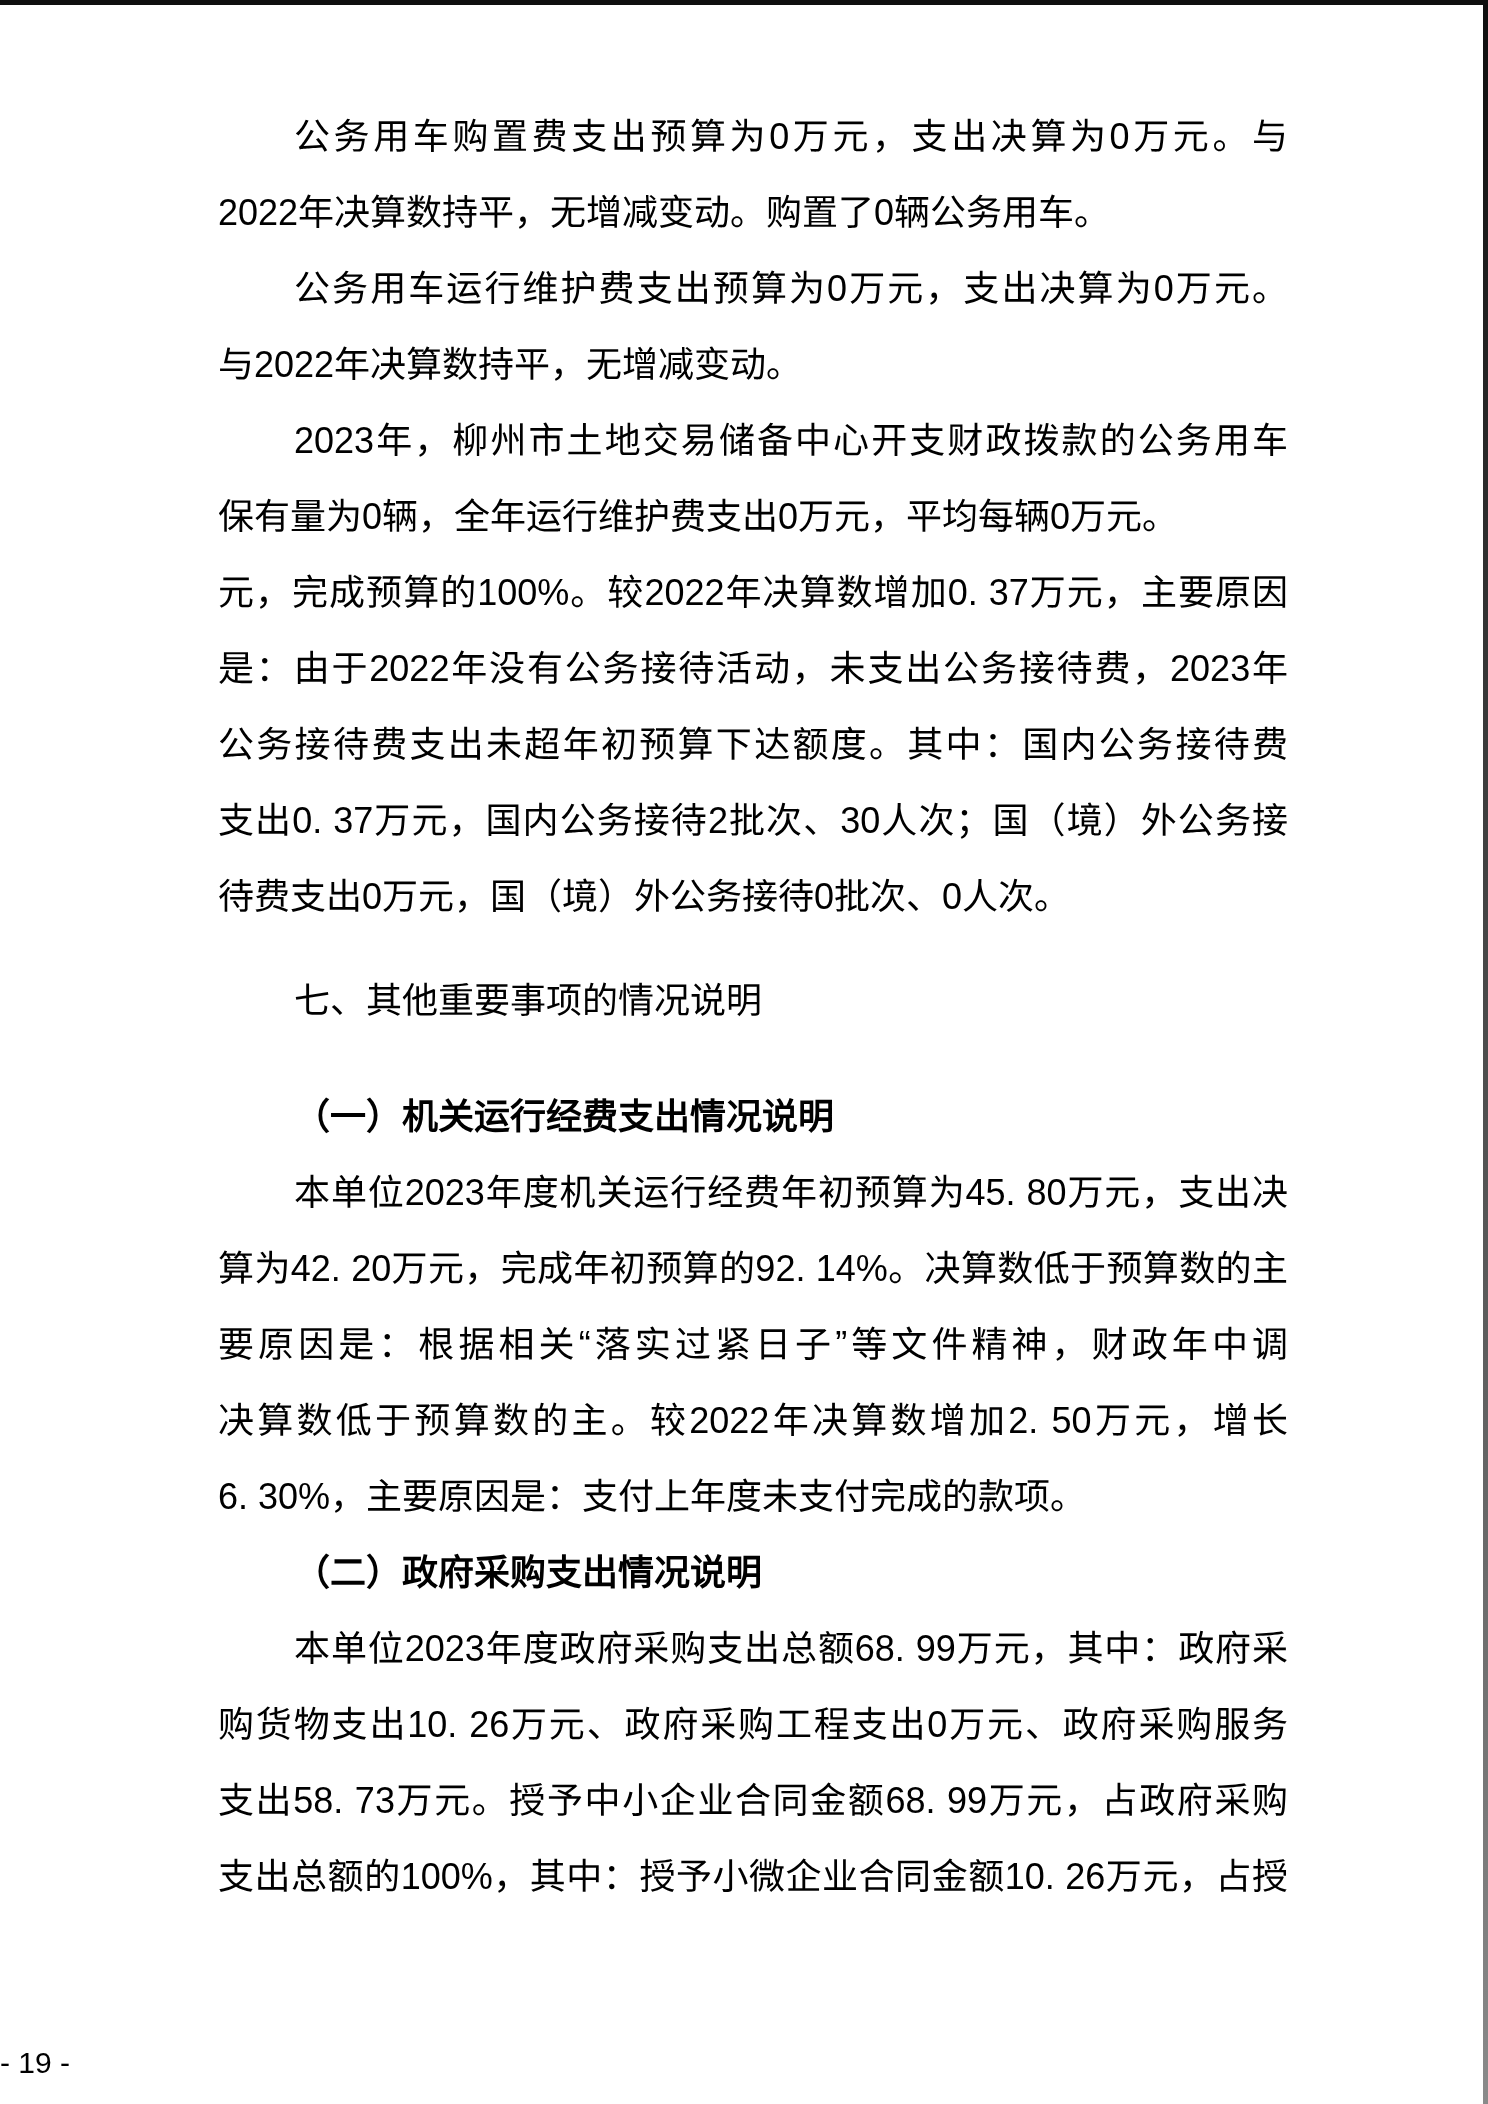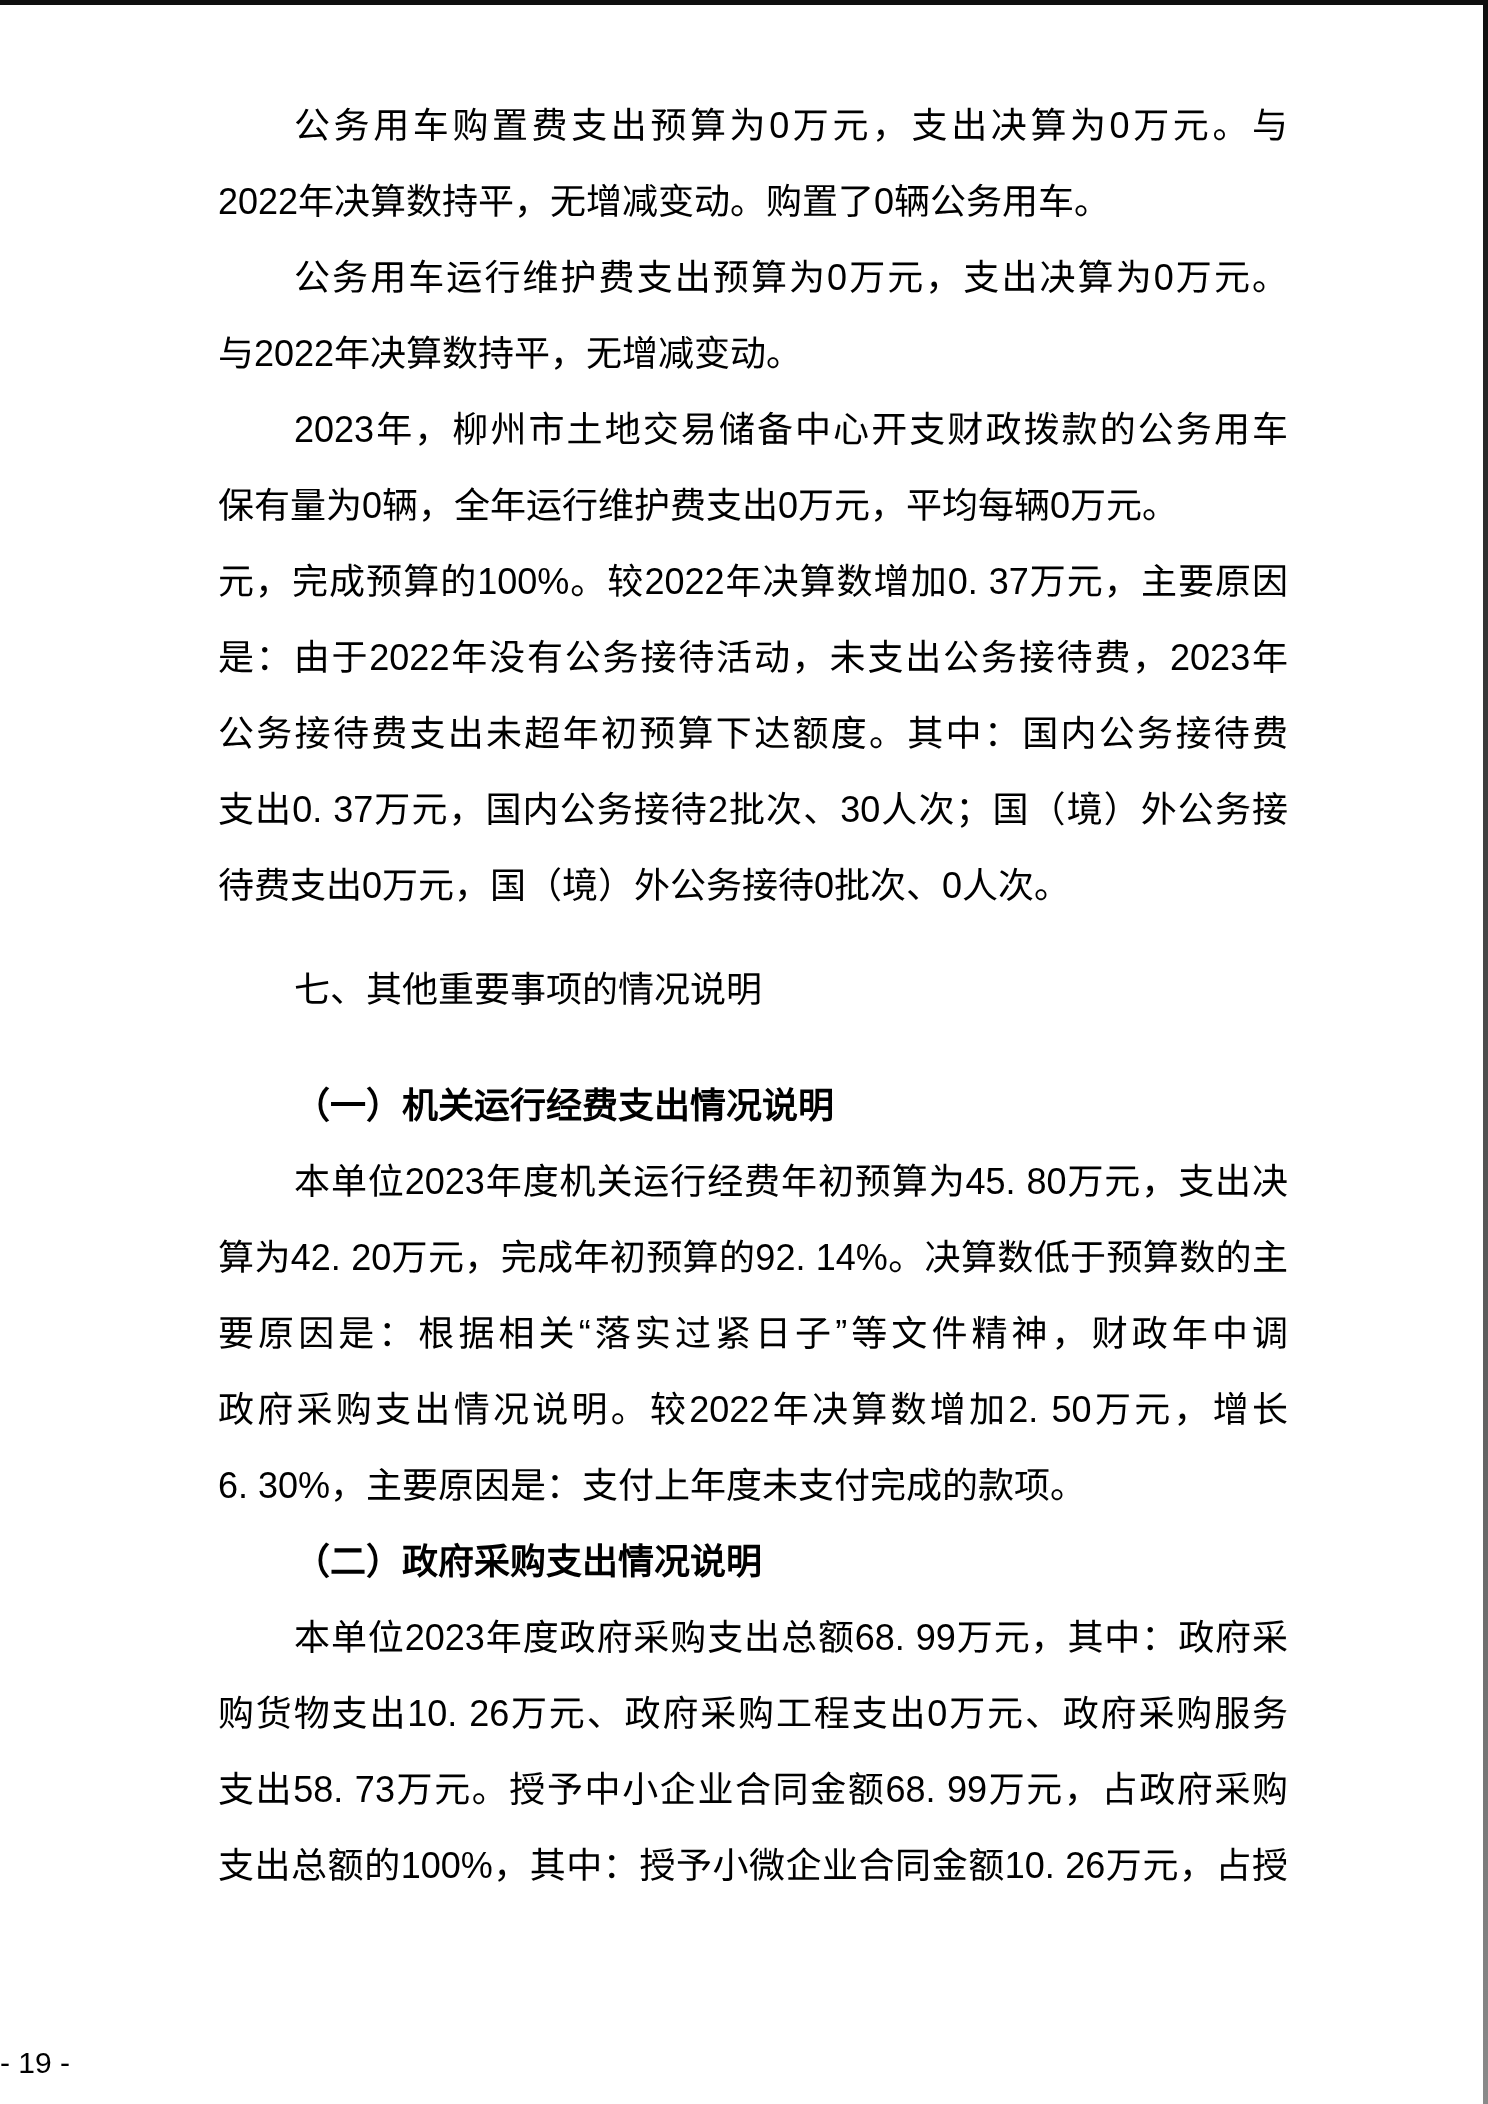--- a/index.html
+++ b/index.html
@@ -20,21 +20,21 @@
   }
   .right-edge {
     position: absolute;
     top: 0; right: 0;
     width: 5px; height: 100%;
     background: linear-gradient(#0f0f0f, #8a8a8a);
   }
   .content {
     position: absolute;
     left: 218px;
-    top: 88px;
+    top: 99px;
     width: 1070px;
     font-size: 36px;
     line-height: 76px;
     text-align: left;
   }
   .line {
     height: 76px;
     white-space: nowrap;
     text-align: justify;
   }
@@ -78,21 +78,21 @@
       <div class="line fill">元，完成预算的100%。较2022年决算数增加0. 37万元，主要原因</div>
       <div class="line fill">是：由于2022年没有公务接待活动，未支出公务接待费，2023年</div>
       <div class="line fill">公务接待费支出未超年初预算下达额度。其中：国内公务接待费</div>
       <div class="line fill">支出0. 37万元，国内公务接待2批次、30人次；国（境）外公务接</div>
       <div class="line">待费支出0万元，国（境）外公务接待0批次、0人次。</div>
       <div class="line first h1">七、其他重要事项的情况说明</div>
       <div class="line first h2">（一）机关运行经费支出情况说明</div>
       <div class="line first fill">本单位2023年度机关运行经费年初预算为45. 80万元，支出决</div>
       <div class="line fill">算为42. 20万元，完成年初预算的92. 14%。决算数低于预算数的主</div>
       <div class="line fill">要原因是：根据相关“落实过紧日子”等文件精神，财政年中调</div>
-      <div class="line fill">政府采购支出情况说明。较2022年决算数增加2. 50万元，增长</div>
+      <div class="line fill">决算数低于预算数的主。较2022年决算数增加2. 50万元，增长</div>
       <div class="line">6. 30%，主要原因是：支付上年度未支付完成的款项。</div>
       <div class="line first h2">（二）政府采购支出情况说明</div>
       <div class="line first fill">本单位2023年度政府采购支出总额68. 99万元，其中：政府采</div>
       <div class="line fill">购货物支出10. 26万元、政府采购工程支出0万元、政府采购服务</div>
       <div class="line fill">支出58. 73万元。授予中小企业合同金额68. 99万元，占政府采购</div>
       <div class="line fill">支出总额的100%，其中：授予小微企业合同金额10. 26万元，占授</div>
     </div>
   <div class="pagenum">- 19 -</div>
 </div>
 

